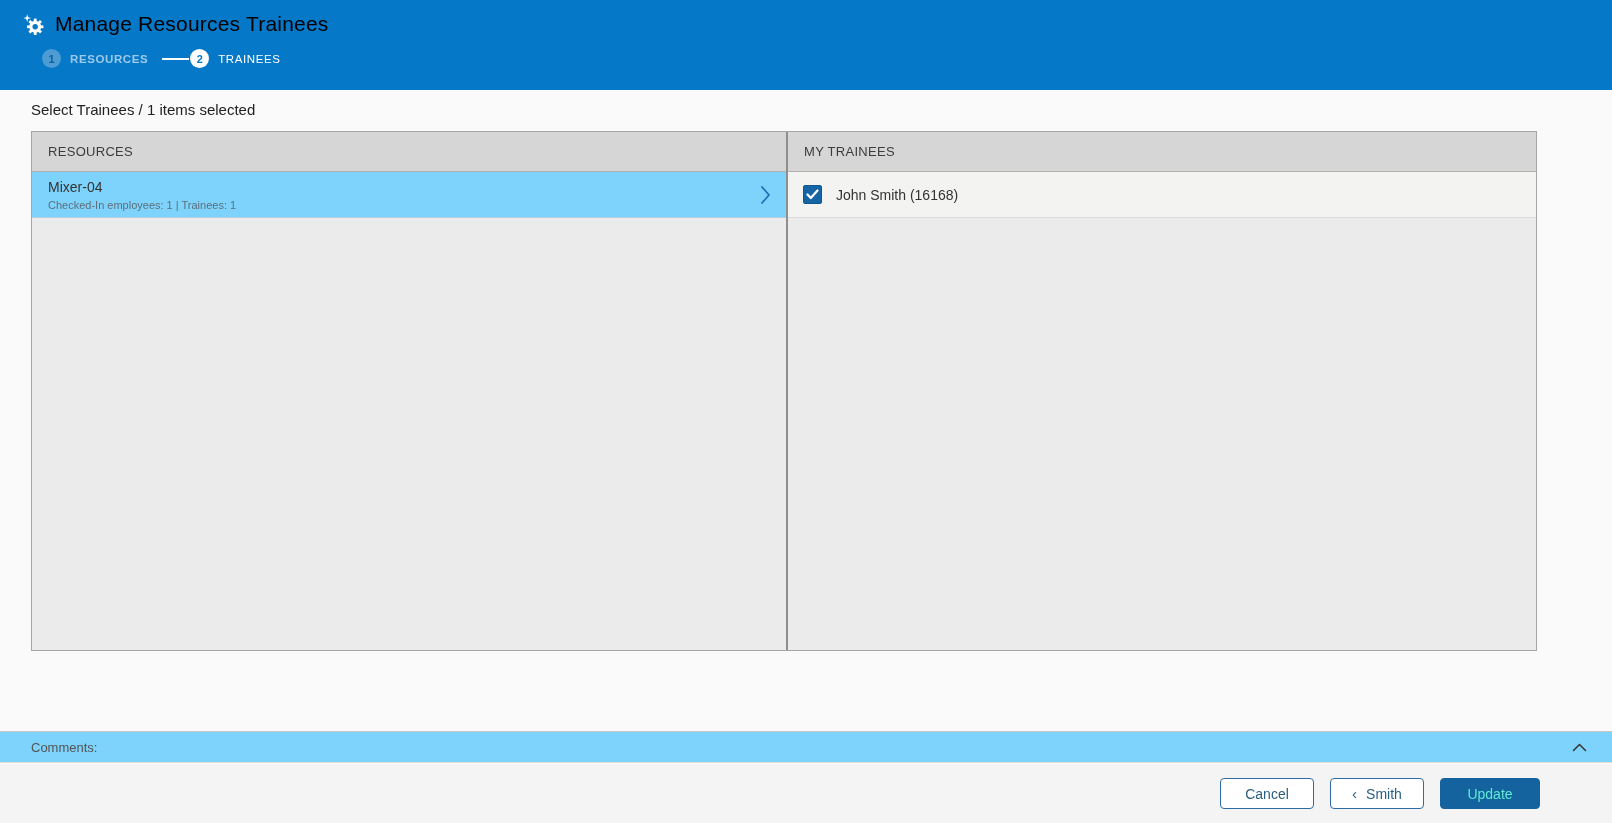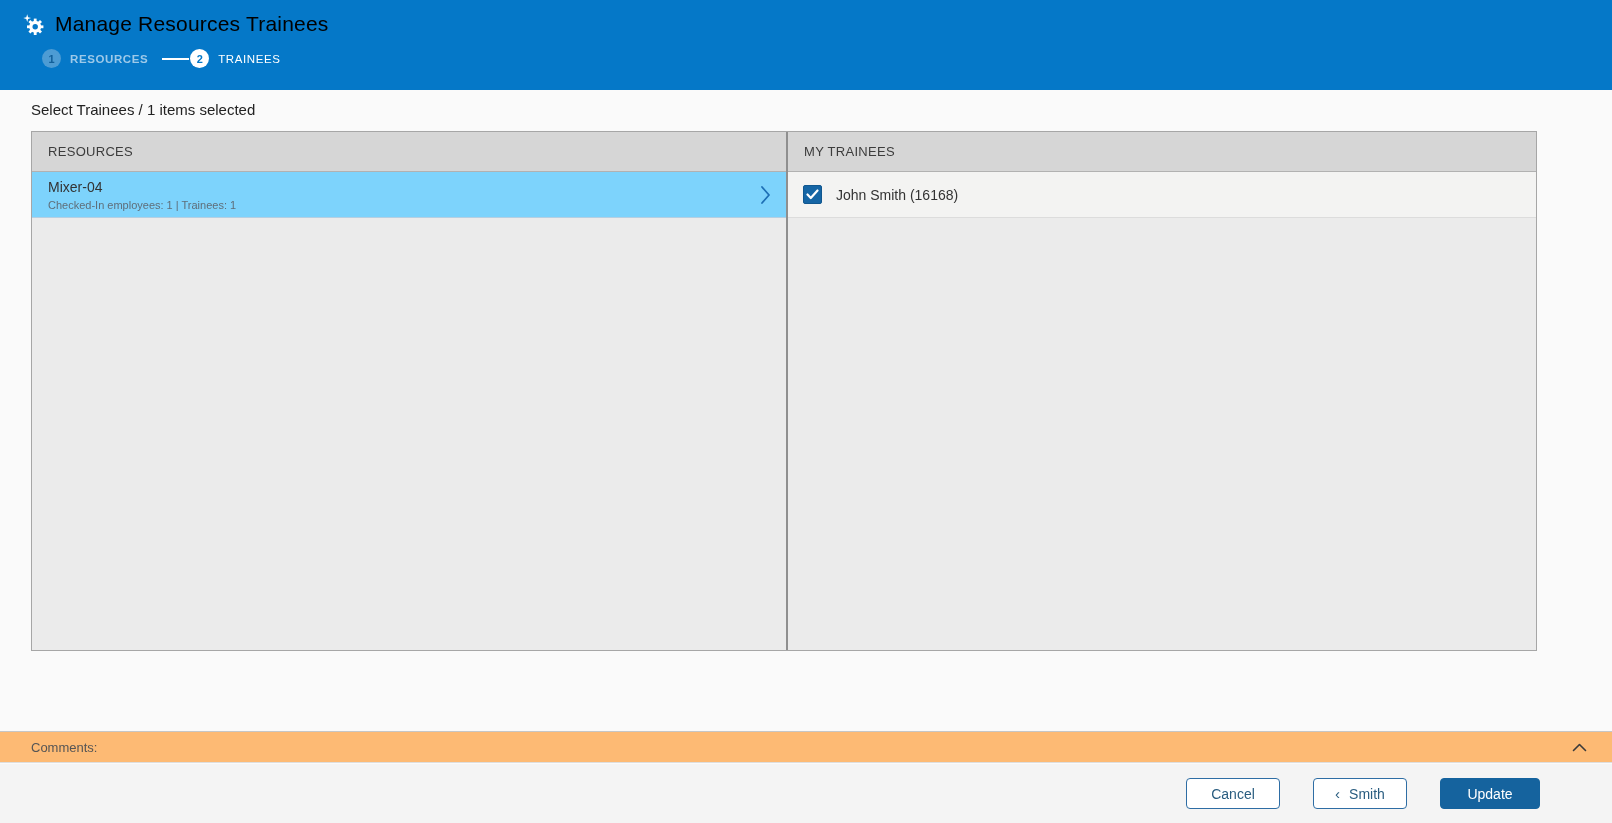--- a/index.html
+++ b/index.html
@@ -120,35 +120,35 @@
     cursor: pointer;
     flex: 0 0 auto;
   }
   .trainee-label { font-size: 14px; color: #333333; margin-left: 14px; }
 
   
   .comments-bar {
     position: absolute;
     top: 731px; left: 0; right: 0;
     height: 32px;
-    background: #fdba74;
+    background: #7dd3fc;
     border-top: 1px solid #c6c6c6;
     border-bottom: 1px solid #dedede;
     display: flex; align-items: center;
   }
   .comments-label { margin-left: 31px; font-size: 13px; color: #555555; flex: 1; }
   .comments-collapse { margin-right: 22px; cursor: pointer; display: flex; padding: 3px; }
 
   
   .footer {
     position: absolute;
     top: 764px; bottom: 0; left: 0; right: 0;
     background: #f4f4f4;
     display: flex; align-items: center; justify-content: flex-end;
-    gap: 33px;
+    gap: 16px;
     padding-right: 72px;
   }
   .btn {
     height: 31px;
     min-width: 94px;
     border-radius: 4px;
     font-size: 14px;
     font-family: inherit;
     cursor: pointer;
     display: inline-flex; align-items: center; justify-content: center;
@@ -156,21 +156,21 @@
     line-height: 1;
   }
   .btn-outline {
     background: #ffffff;
     border: 1px solid #2e6da4;
     color: #2a5d80;
   }
   .btn-primary {
     background: #15639e;
     border: 1px solid #15639e;
-    color: #ffffff;
+    color: #5eead4;
     min-width: 100px;
   }
   .back-chevron { margin-right: 9px; font-size: 15px; color: #2a5d80; }
 </style>
 </head>
 <body>
 
 <div class="app">
 
   <div class="header">

